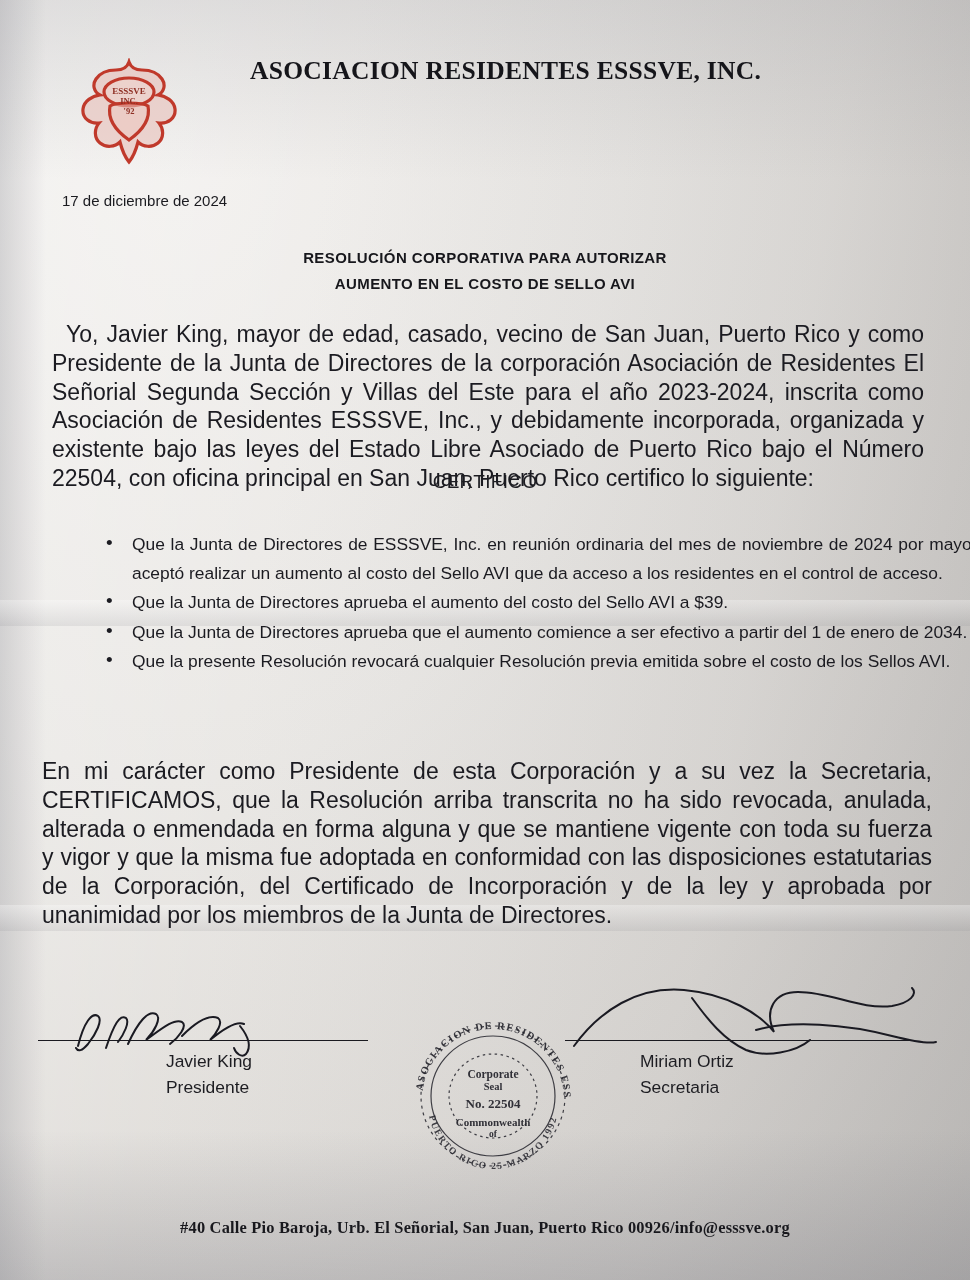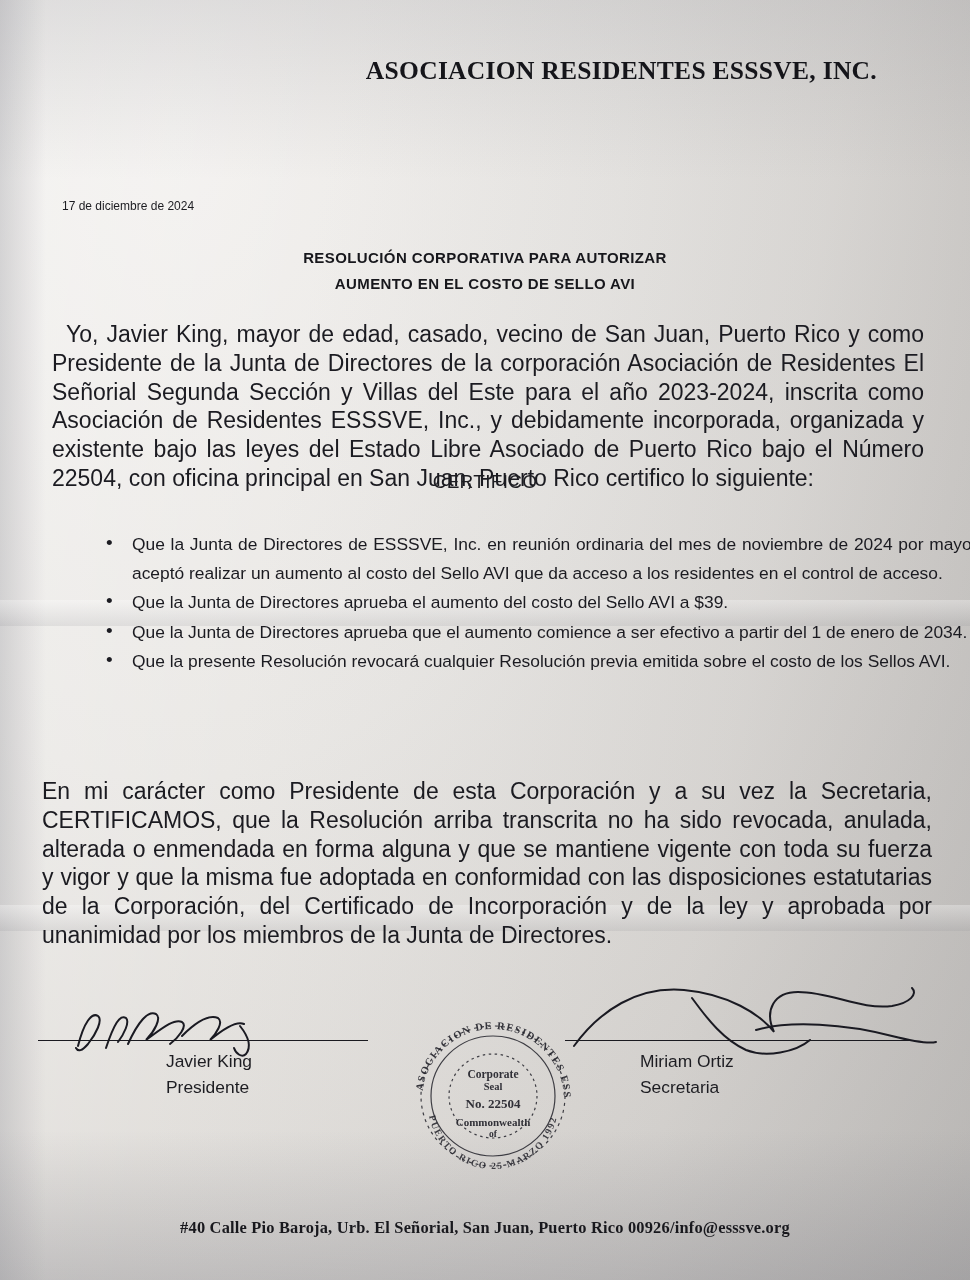--- a/index.html
+++ b/index.html
@@ -52,34 +52,34 @@
     left: 0; top: 36px; right: 0;
     height: 140px;
   }
   .logo {
     position: absolute;
     left: 70px; top: 22px;
     width: 118px; height: 108px;
   }
   .org-title {
     position: absolute;
-    left: 237px; top: 20px;
+    left: 250px; top: 20px;
     width: 640px;
-    text-align: right;
+    text-align: left;
     font-family: "Liberation Serif", serif;
     font-weight: bold;
     font-size: 25.5px;
     letter-spacing: 0.3px;
     color: #15151a;
   }
 
   .doc-date {
     position: absolute;
-    left: 62px; top: 199px;
-    font-size: 12px;
+    left: 62px; top: 192px;
+    font-size: 15px;
     color: #1b1b20;
   }
 
   .doc-title {
     position: absolute;
     left: 0; top: 245px; right: 0;
     text-align: center;
     font-weight: bold;
     font-size: 15px;
     line-height: 26px;
@@ -122,21 +122,21 @@
     color: #1b1b21;
   }
   ul.bullets li::before {
     content: "\2022";
     position: absolute;
     left: -26px;
     top: -1px;
     font-size: 19px;
   }
 
-  .p-body2 { left: 42px; top: 777px; width: 890px; }
+  .p-body2 { left: 42px; top: 757px; width: 890px; }
   .p-body3 { left: 42px; top: 915px; width: 890px; }
 
   
   .sig-block { position: absolute; }
   .sig-left { left: 38px; top: 1040px; width: 330px; }
   .sig-right { left: 565px; top: 1040px; width: 345px; }
   .sig-line {
     border-bottom: 1.6px solid #1a1a20;
     height: 0;
   }
@@ -185,20 +185,38 @@
 
   <div class="shade1"></div>
   <div class="shade2"></div>
   <div class="shade3"></div>
   <div class="shade4"></div>
   <div class="crease" style="top:600px;"></div>
   <div class="crease" style="top:905px;"></div>
 
   <div class="letterhead">
 
+    <div class="logo">
+      <svg viewBox="0 0 118 108" width="118" height="108" aria-hidden="true">
+        <g fill="none" stroke="#c0392b" stroke-width="3.2">
+          <path d="M59 4 C57 10 52 12 46 12 C38 12 30 15 26 21 C22 27 24 34 30 37
+                   C22 38 14 43 13 51 C12 60 20 66 29 65 C24 71 24 80 30 85
+                   C36 90 45 89 50 84 C52 92 55 99 59 104
+                   C63 99 66 92 68 84 C73 89 82 90 88 85
+                   C94 80 94 71 89 65 C98 66 106 60 105 51
+                   C104 43 96 38 88 37 C94 34 96 27 92 21
+                   C88 15 80 12 72 12 C66 12 61 10 59 4 Z" fill="#e8bcb4" fill-opacity="0.55"></path>
+          <ellipse cx="59" cy="34" rx="25" ry="14" fill="#f0d3cd" fill-opacity="0.5"></ellipse>
+          <path d="M40 48 C46 44 72 44 78 48 C80 58 76 70 59 82 C42 70 38 58 40 48 Z" fill="#edc8c1" fill-opacity="0.55"></path>
+        </g>
+        <text x="59" y="36" text-anchor="middle" font-family="Liberation Serif, serif" font-size="9" font-weight="bold" fill="#8e2f24">ESSSVE</text>
+        <text x="59" y="46" text-anchor="middle" font-family="Liberation Serif, serif" font-size="8.5" font-weight="bold" fill="#8e2f24">INC.</text>
+        <text x="59" y="56" text-anchor="middle" font-family="Liberation Serif, serif" font-size="8.5" font-weight="bold" fill="#8e2f24">'92</text>
+      </svg>
+    </div>
 
     <div class="org-title">ASOCIACION RESIDENTES ESSSVE, INC.</div>
   </div>
 
   <div class="doc-date">17 de diciembre de 2024</div>
 
   <div class="doc-title">
     <div>RESOLUCIÓN CORPORATIVA PARA AUTORIZAR</div>
     <div>AUMENTO EN EL COSTO DE SELLO AVI</div>
   </div>

